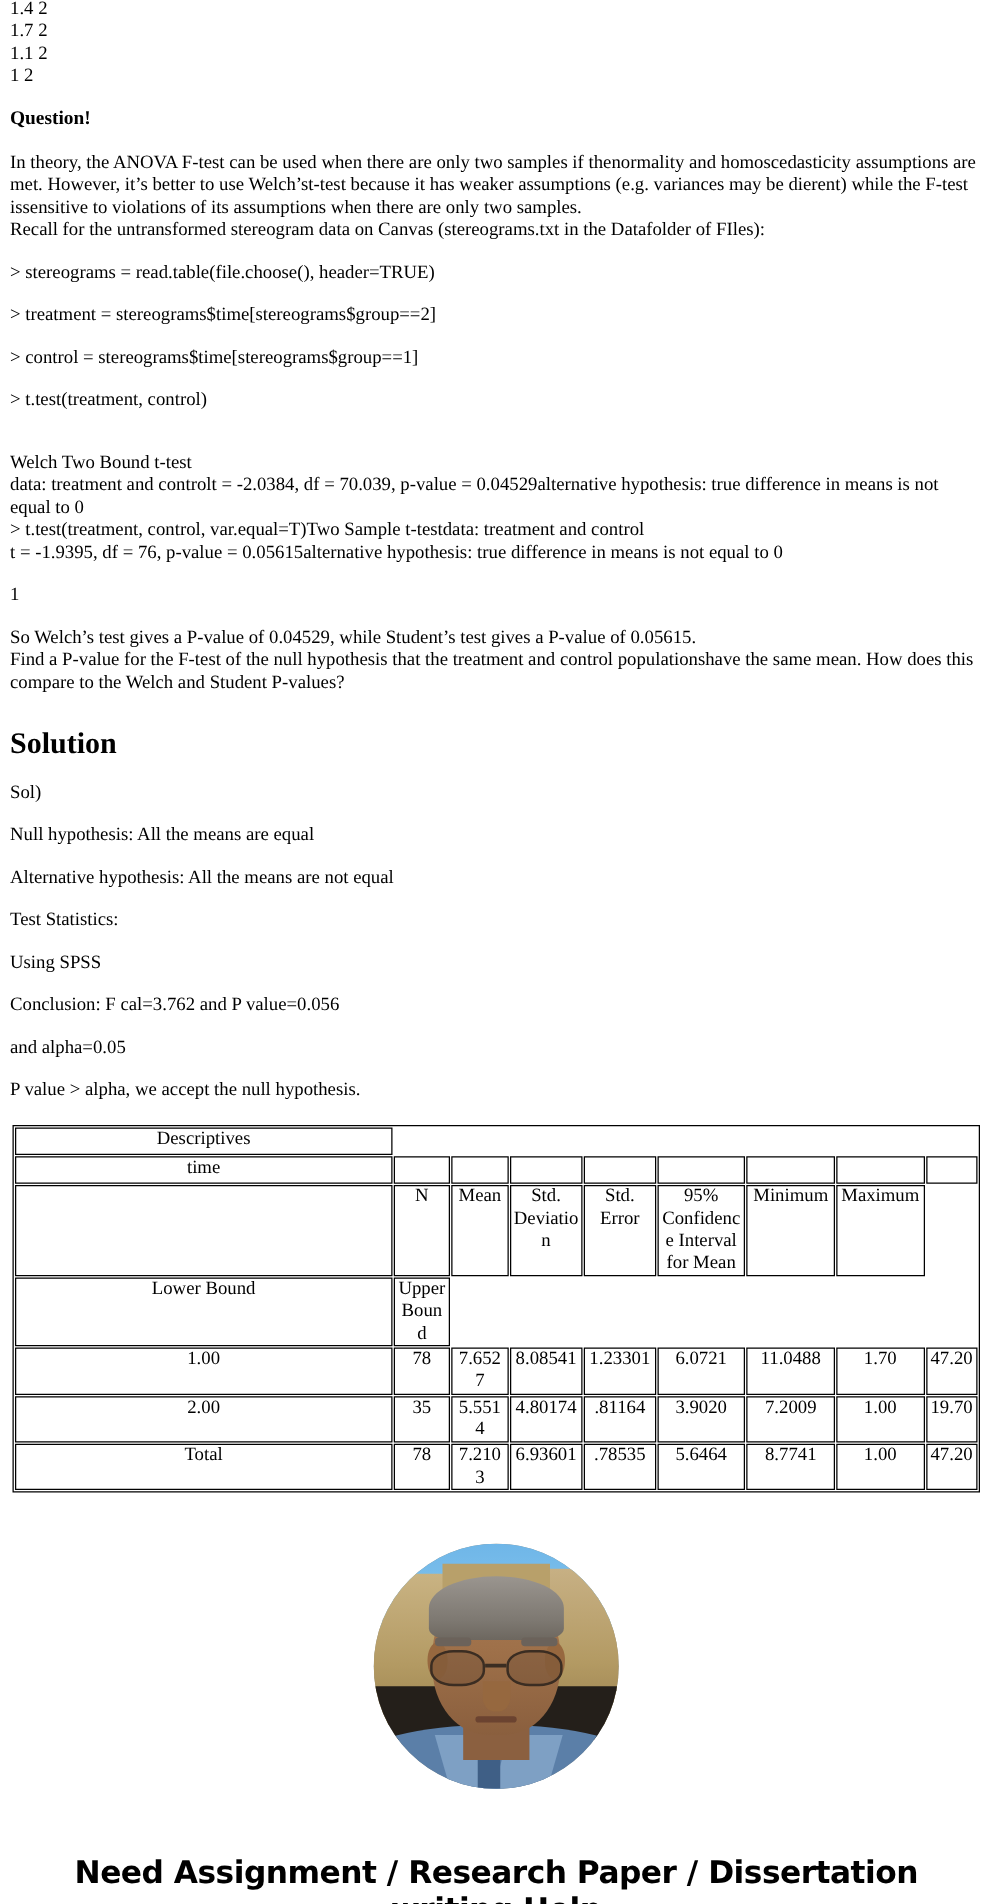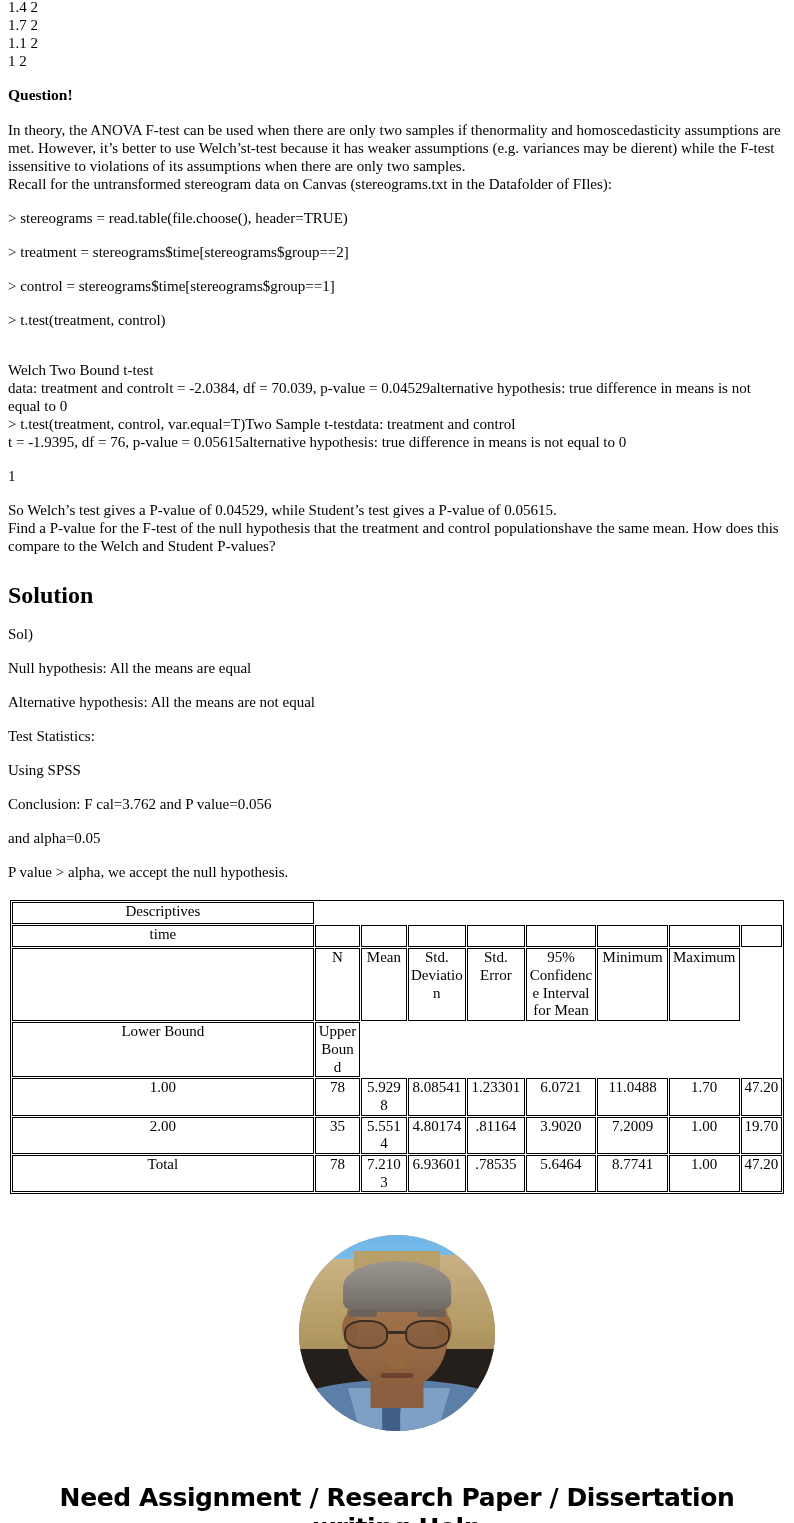--- a/index.html
+++ b/index.html
@@ -377,21 +377,21 @@
             <td class="nob"></td>
           </tr>
           <tr class="r-bound">
             <td>Lower Bound</td>
             <td>Upper Bound</td>
             <td class="nob" colspan="7"></td>
           </tr>
           <tr class="r-data">
             <td>1.00</td>
             <td>78</td>
-            <td>5.9298</td>
+            <td>7.6527</td>
             <td>8.08541</td>
             <td>1.23301</td>
             <td>6.0721</td>
             <td>11.0488</td>
             <td>1.70</td>
             <td>47.20</td>
           </tr>
           <tr class="r-data">
             <td>2.00</td>
             <td>35</td>

